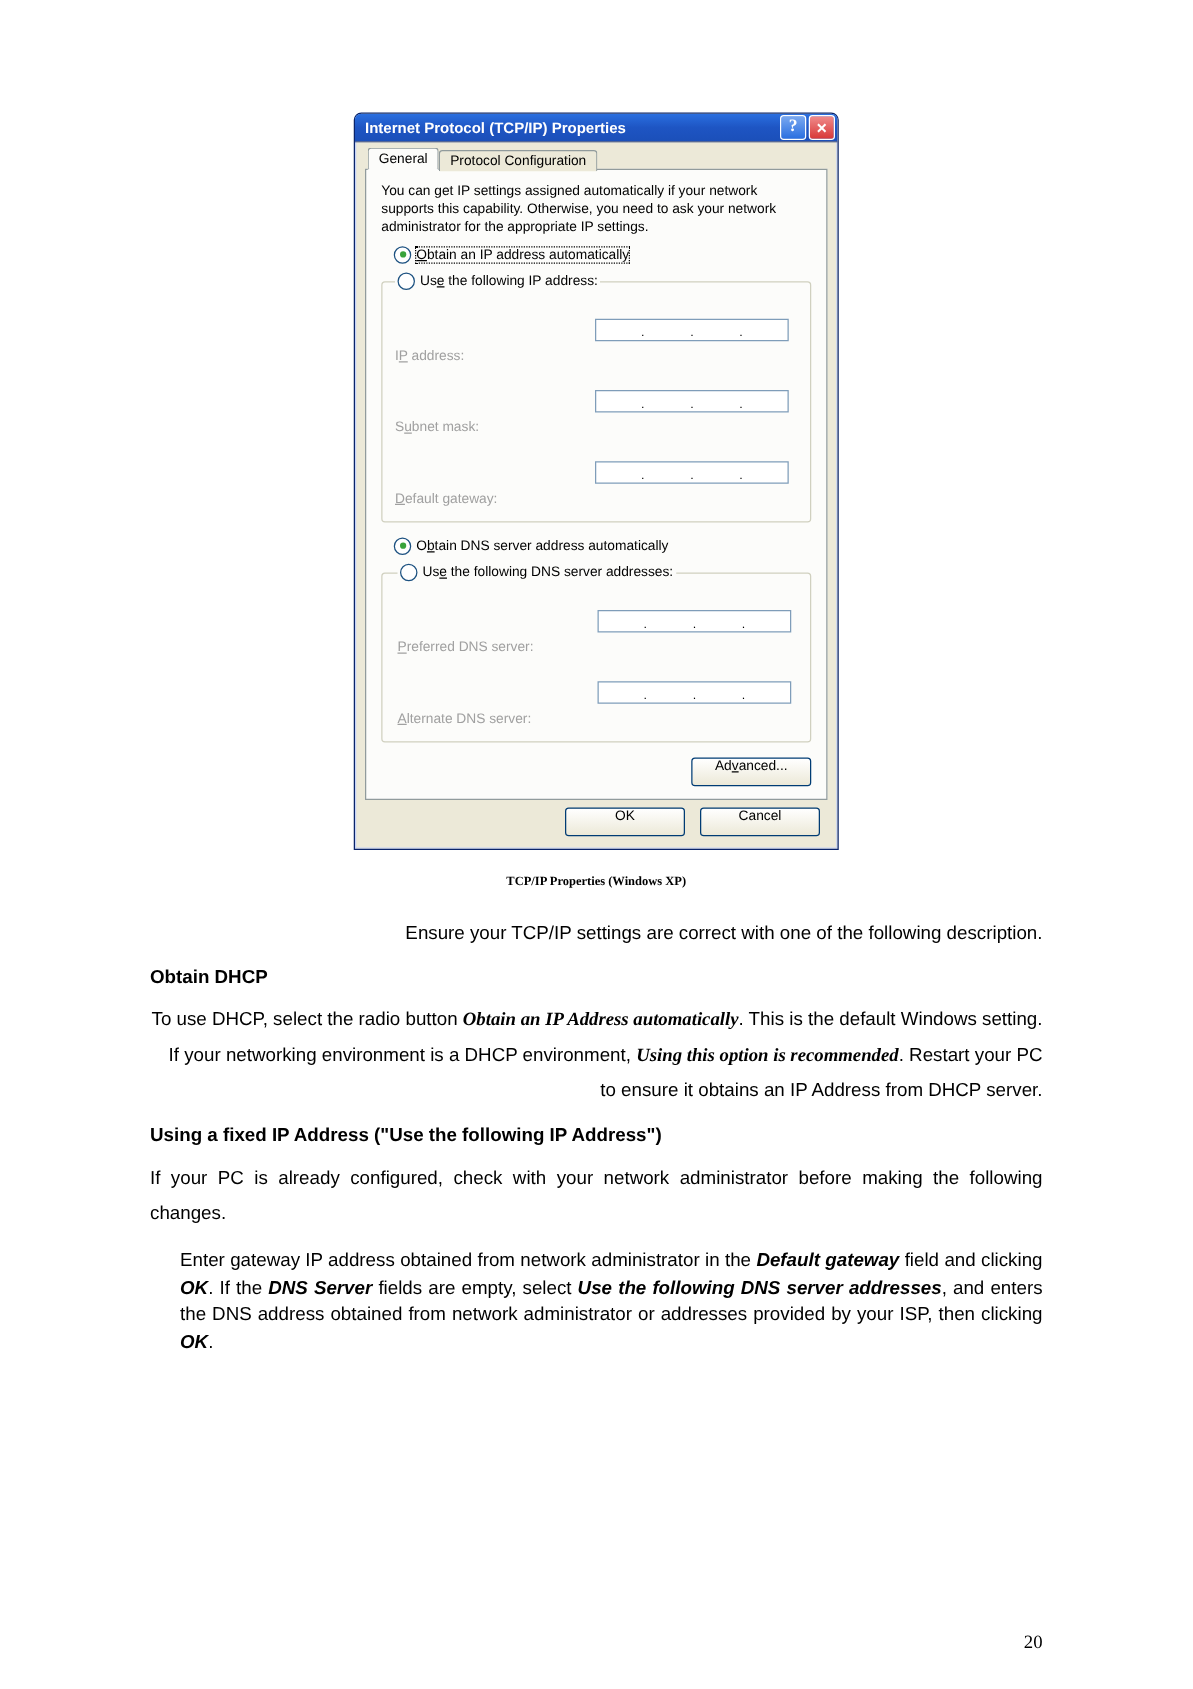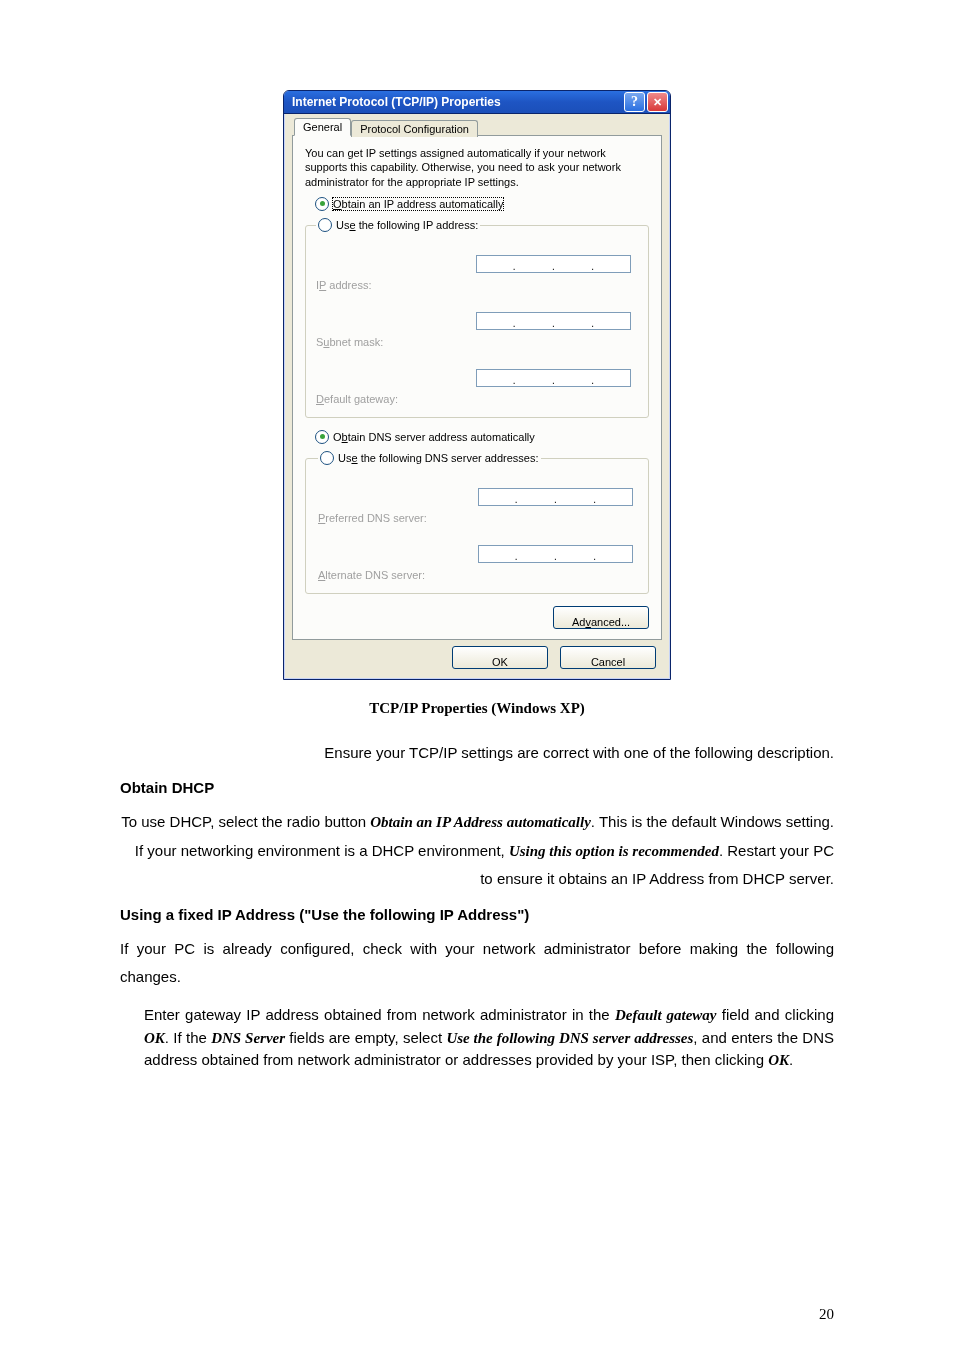--- a/index.html
+++ b/index.html
@@ -163,38 +163,38 @@
   .btnrow-right { display: flex; justify-content: flex-end; margin-top: 8px; }
   .xpbtn {
     min-width: 74px;
     height: 21px;
     border: 1px solid #003c74;
     border-radius: 3px;
     background: linear-gradient(to bottom, #ffffff, #ece9d8);
     font-size: 11px;
     padding: 0 10px;
     display: inline-flex;
-    align-items: flex-end; justify-content: center;
+    align-items: flex-start; justify-content: center;
     cursor: default;
     margin-left: 6px;
   }
   .xpbtn u { text-decoration: underline; }
 
   .dialog-buttons {
     display: flex;
     justify-content: flex-end;
     padding: 6px 6px 0 6px;
     gap: 6px;
   }
 
   
   .caption {
     text-align: center;
     font-family: "Times New Roman", serif;
-    font-size: 15px;
+    font-size: 10px;
     font-weight: bold;
     margin: 10px 0 22px 0;
   }
   .body-text {
     font-family: Arial, sans-serif;
     font-size: 15px;
     line-height: 1.9;
     margin-bottom: 12px;
     text-align: right;
   }
@@ -205,21 +205,21 @@
     font-weight: bold;
     margin: 12px 0 12px 0;
   }
   .indent {
     font-family: Arial, sans-serif;
     font-size: 15px;
     line-height: 1.45;
     padding-left: 24px;
     text-align: justify;
   }
-  .indent .bi { font-family: Liberation Serif, serif; font-style: italic; font-weight: bold; }
+  .indent .bi { font-family: Liberation Sans, sans-serif; font-style: italic; font-weight: bold; }
   .justify { text-align: justify; }
 
   .pagenum {
     position: absolute;
     right: 120px;
     bottom: 28px;
     font-family: "Times New Roman", serif;
     font-size: 15px;
   }
 </style>

